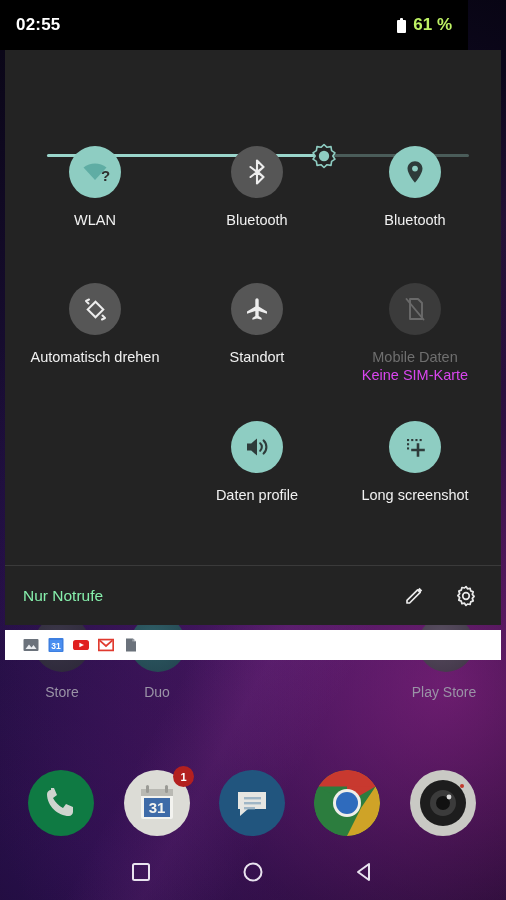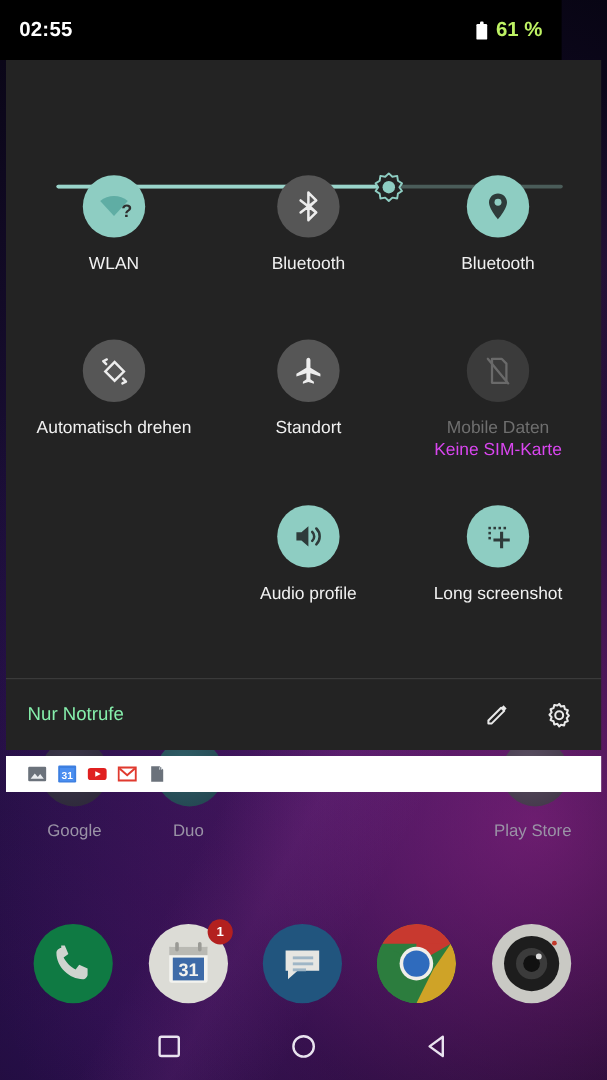--- a/index.html
+++ b/index.html
@@ -126,21 +126,21 @@
 
 <div id="screen">
 
   <div id="wallpaper"></div>
 
   <div>
     <div class="home-icon-ghost" style="left:34px; top:616px; background:radial-gradient(circle at 40% 35%, #3d3d47, #2a2a33); opacity:.85;"></div>
     <div class="home-icon-ghost" style="left:130px; top:616px; background:radial-gradient(circle at 40% 35%, #2d6a68, #1d4b4c); opacity:.85;"></div>
     <div class="home-icon-ghost" style="left:418px; top:616px; background:radial-gradient(circle at 40% 35%, #57575f, #38383f); opacity:.85;"></div>
 
-    <div class="home-label" style="left:12px; top:684px;">Google</div>
+    <div class="home-label" style="left:12px; top:684px;">Store</div>
     <div class="home-label" style="left:107px; top:684px;">Duo</div>
     <div class="home-label" style="left:394px; top:684px;">Play Store</div>
   </div>
 
   <div id="dock">
 
     <div class="dock-app" style="left:28px;">
       <div class="dock-circle" style="background:#0f7a43;">
         <svg width="66" height="66" viewBox="0 0 66 66">
           <path d="M23 20c-2 0-4 2-4 4 0 12 11 22 22 22 2 0 4-2 4-4v-5l-7-3-3 4c-4-2-8-6-10-10l4-3-3-7h-3z" fill="#cfd4cf"></path>
@@ -328,21 +328,21 @@
 
 
     <div class="tile" style="left:172px; top:371px;">
       <div class="tile-icon on">
         <svg width="28" height="28" viewBox="0 0 28 28">
           <path d="M4 10.5h4.2L14 5.5v17l-5.8-5H4z" fill="#2e3b3a"></path>
           <path d="M17.2 10.3a5 5 0 0 1 0 7.4" fill="none" stroke="#2e3b3a" stroke-width="2.1" stroke-linecap="round"></path>
           <path d="M20.6 7.4a9.2 9.2 0 0 1 0 13.2" fill="none" stroke="#2e3b3a" stroke-width="2.1" stroke-linecap="round"></path>
         </svg>
       </div>
-      <div class="tile-label">Audio profile</div>
+      <div class="tile-label">Daten profile</div>
     </div>
 
     <div class="tile" style="left:330px; top:371px;">
       <div class="tile-icon on">
         <svg width="26" height="26" viewBox="0 0 26 26">
           <g fill="#2e3b3a">
             <rect x="5" y="5" width="2.1" height="2.1"></rect>
             <rect x="9.2" y="5" width="2.1" height="2.1"></rect>
             <rect x="13.4" y="5" width="2.1" height="2.1"></rect>
             <rect x="17.6" y="5" width="2.1" height="2.1"></rect>

